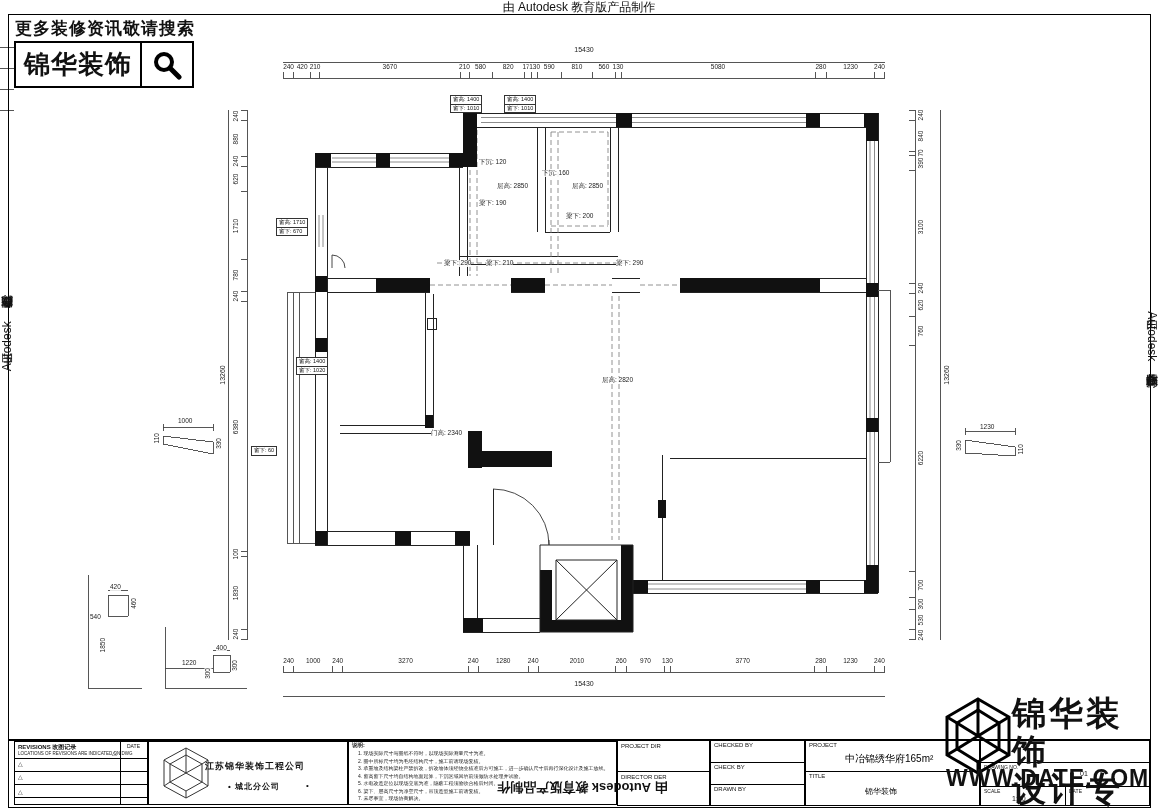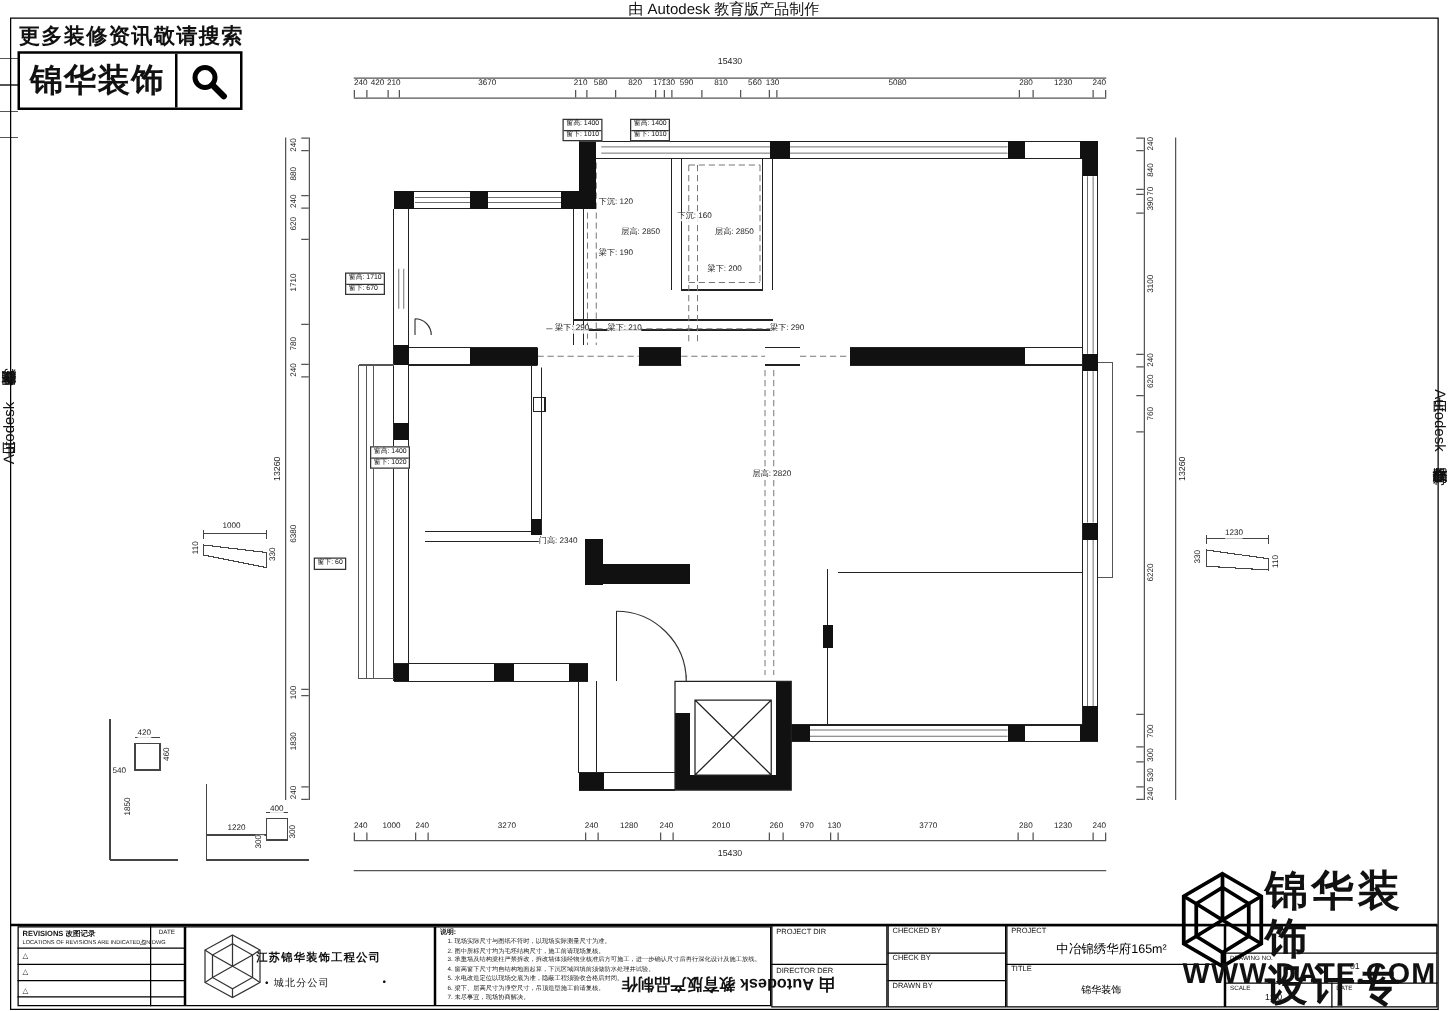--- a/index.html
+++ b/index.html
@@ -45,21 +45,21 @@
   .wtag div{padding:1px 2px;white-space:nowrap;}
   .wtag div + div{border-top:1px solid #333;}
   
   .tb-cell{position:absolute;border:1px solid #000;box-sizing:border-box;background:#fff0;}
   .tb-lab{position:absolute;font-size:6px;color:#111;white-space:nowrap;}
   .tb-val{position:absolute;font-size:10px;color:#000;white-space:nowrap;}
   .rev-title{position:absolute;left:18px;top:743px;font-size:6px;font-weight:bold;}
   .rev-sub{position:absolute;left:18px;top:751px;font-size:4.5px;color:#222;}
   .tri{position:absolute;font-size:6px;color:#222;}
   .company-name{position:absolute;left:205px;top:760px;font-size:9px;font-weight:bold;letter-spacing:1px;}
-  .company-branch{position:absolute;left:212px;top:781px;font-size:8px;letter-spacing:1px;}
+  .company-branch{position:absolute;left:228px;top:781px;font-size:8px;letter-spacing:1px;font-weight:bold;}
   .company-dot2{position:absolute;left:306px;top:781px;font-size:8px;}
   .notes{position:absolute;left:352px;top:742px;width:260px;}
   .notes-h{font-size:5.5px;font-weight:bold;margin-bottom:1px;}
   .note-line{font-size:5px;color:#222;line-height:7.5px;white-space:nowrap;overflow:hidden;padding-left:6px;}
   
   .wm-text{position:absolute;left:1012px;top:694px;font-weight:bold;font-size:34px;line-height:38px;letter-spacing:3px;z-index:5;}
   .wm-site{position:absolute;left:946px;top:765px;font-weight:bold;font-size:23px;letter-spacing:1px;z-index:5;}
   svg{position:absolute;left:0;top:0;}
 </style>
 </head>

